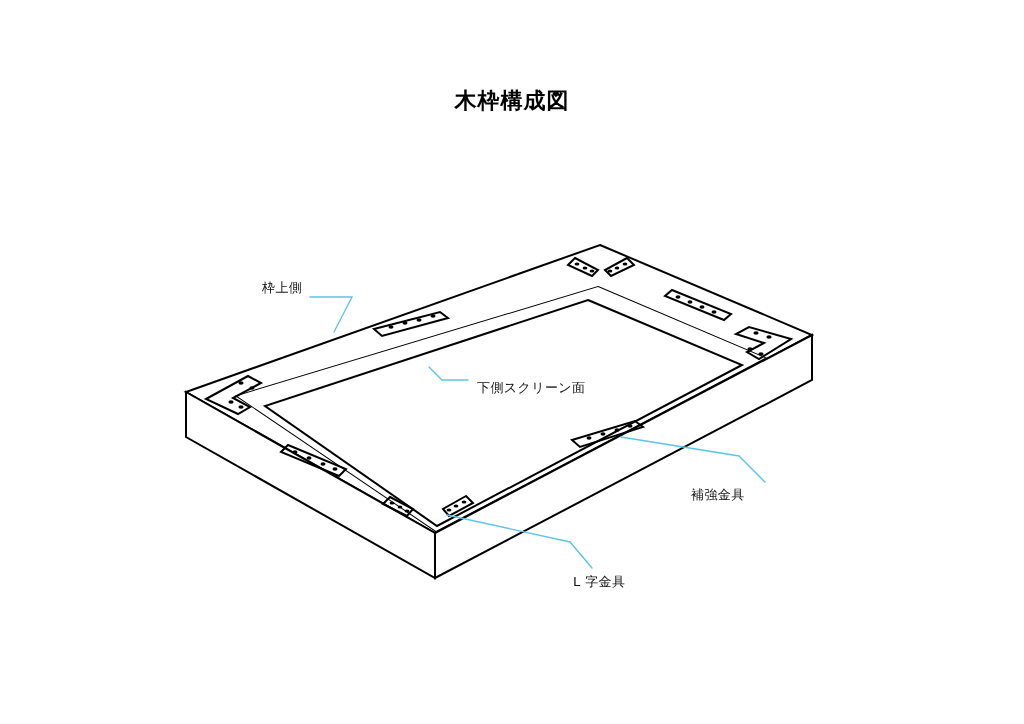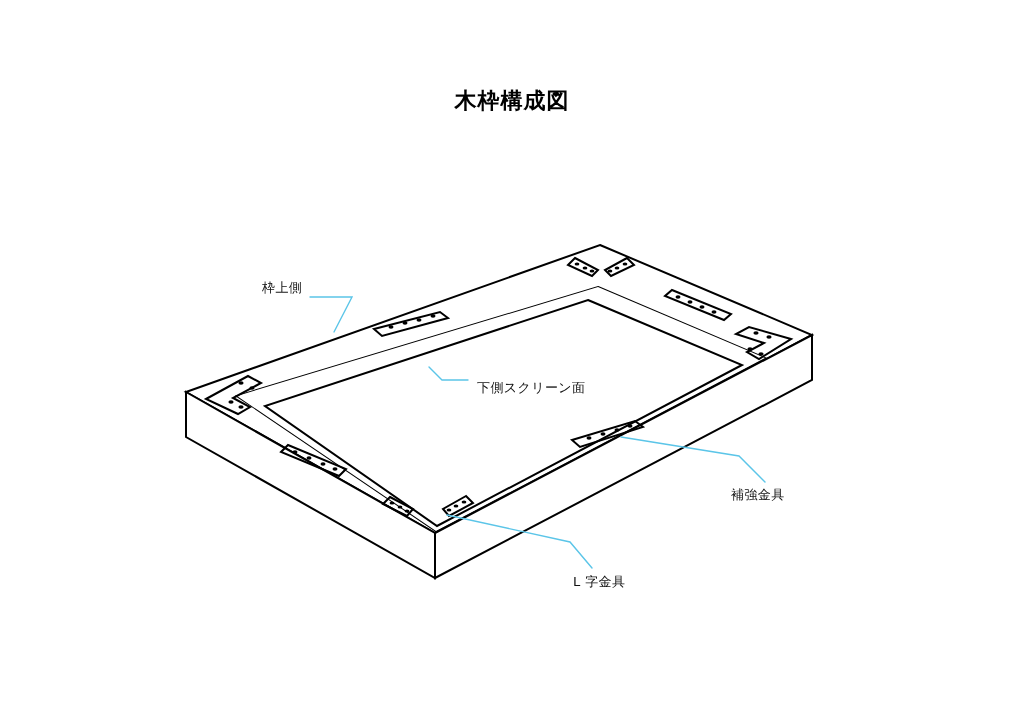--- a/index.html
+++ b/index.html
@@ -45,21 +45,21 @@
   .annotation {
     position: absolute;
     font-size: 13px;
     color: #111111;
     white-space: nowrap;
     line-height: 1.2;
     letter-spacing: 0.4px;
   }
   .ann-frame-top  { left: 262px; top: 280px; }
   .ann-screen     { left: 470px; top: 380px; margin-left: 7px; }
-  .ann-reinforce  { left: 731px; top: 487px; }
+  .ann-reinforce  { left: 691px; top: 487px; }
   .ann-lbracket   { left: 573px; top: 574px; text-align: center; }
 </style>
 </head>
 <body>
 
 <div id="page">
 
   <div class="diagram-title">木枠構成図</div>
 
   <svg class="drawing" viewBox="0 0 1024 724" xmlns="http://www.w3.org/2000/svg">

